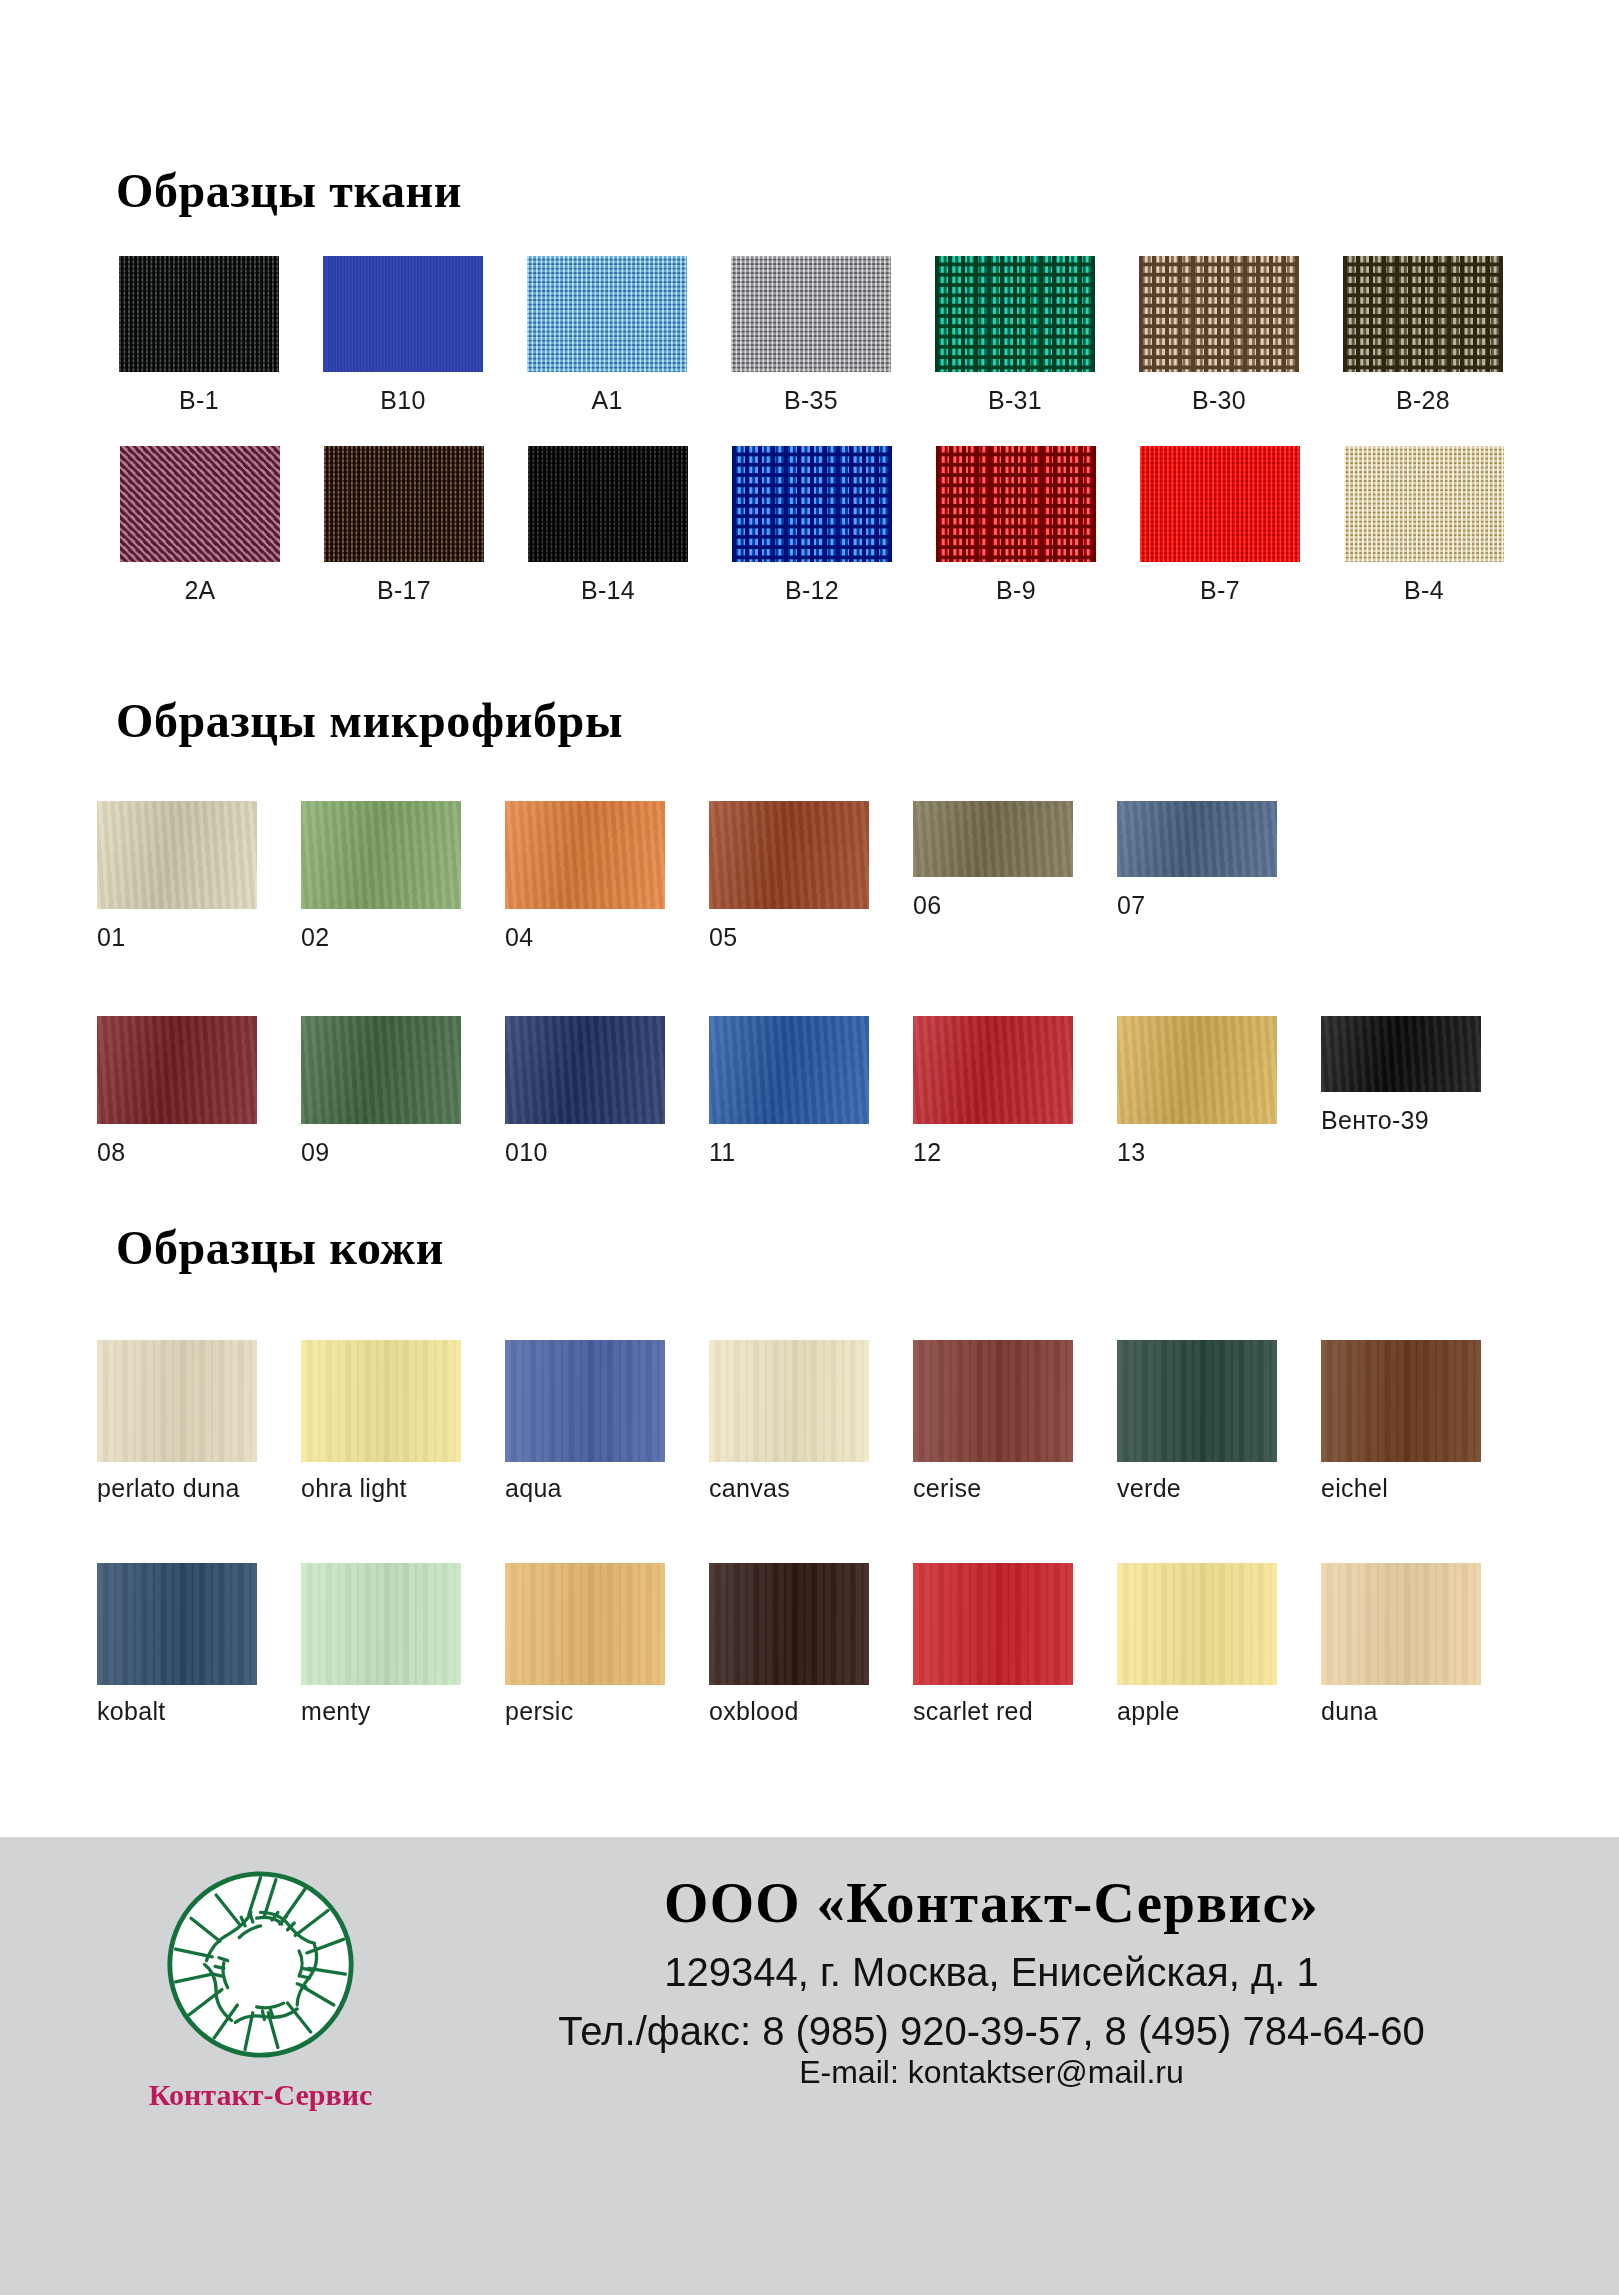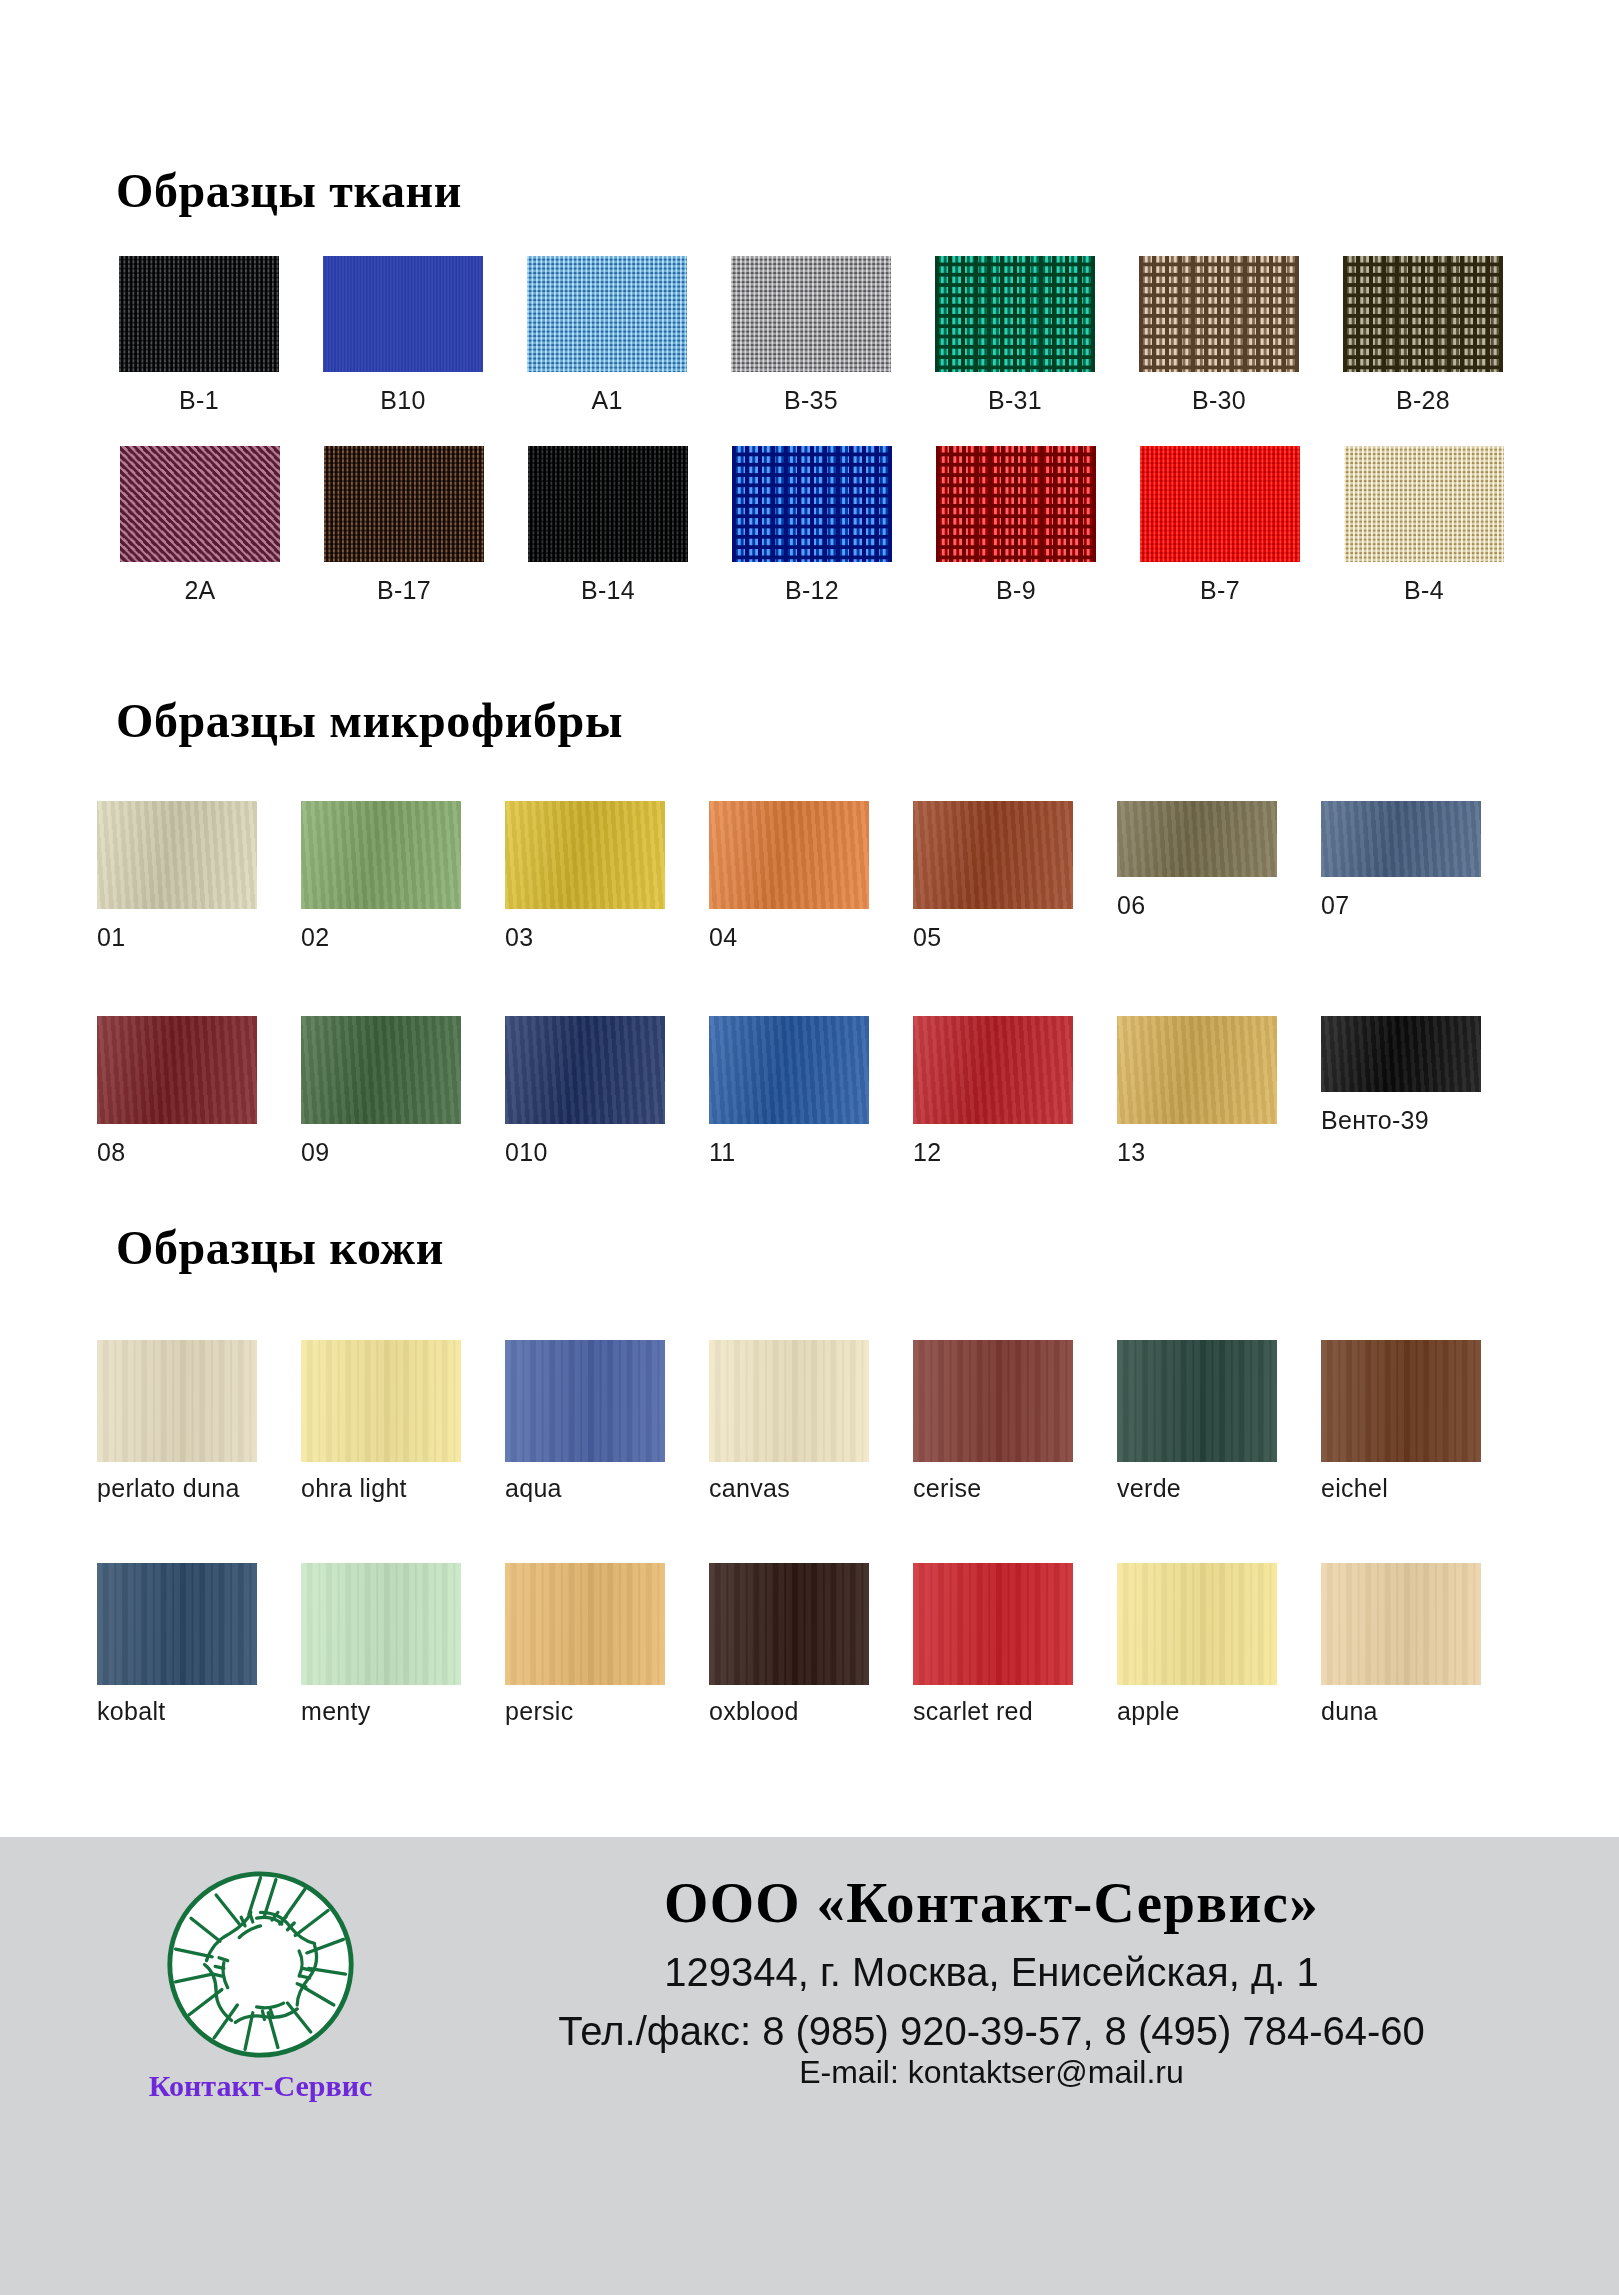--- a/index.html
+++ b/index.html
@@ -93,25 +93,25 @@
     width: 257px;
     display: flex;
     flex-direction: column;
     align-items: center;
   }
   .logo-mark {
     width: 193px;
     height: 193px;
   }
   .logo-text {
-    margin-top: 8px;
+    margin-top: 17px;
     font-family: "Liberation Serif", serif;
     font-weight: bold;
     font-size: 30px;
-    color: #6d28d9;
+    color: #be185d;
     white-space: nowrap;
   }
   .footer-text {
     position: absolute;
     left: 425px;
     top: 33px;
     width: 1133px;
     text-align: center;
   }
   .company-name {
@@ -209,24 +209,20 @@
   <div class="section-title" style="left:116px; top:697px;">Образцы микрофибры</div>
 
   <div class="swatch-row row-micro" id="micro-row-0" style="top:801px;">
       <div class="swatch-cell">
         <div class="swatch" style="background-color: rgb(222, 217, 185); background-image: linear-gradient(100deg, rgba(255, 255, 255, 0.14) 0%, rgba(0, 0, 0, 0.1) 45%, rgba(255, 255, 255, 0.1) 100%), repeating-linear-gradient(86deg, rgba(255, 255, 255, 0.07) 0px, rgba(255, 255, 255, 0.07) 3.9px, rgba(0, 0, 0, 0.06) 3.9px, rgba(0, 0, 0, 0.06) 8.4px); background-size: 100% 100%, 16.7px 100%;"></div>
         <div class="swatch-label">01</div>
       </div>
       <div class="swatch-cell">
         <div class="swatch" style="background-color: rgb(133, 173, 106); background-image: linear-gradient(100deg, rgba(255, 255, 255, 0.14) 0%, rgba(0, 0, 0, 0.1) 45%, rgba(255, 255, 255, 0.1) 100%), repeating-linear-gradient(86deg, rgba(255, 255, 255, 0.07) 0px, rgba(255, 255, 255, 0.07) 3.9px, rgba(0, 0, 0, 0.06) 3.9px, rgba(0, 0, 0, 0.06) 8.4px); background-size: 100% 100%, 16.7px 100%;"></div>
         <div class="swatch-label">02</div>
-      </div>
-      <div class="swatch-cell">
-        <div class="swatch" style="background-color: rgb(224, 194, 47); background-image: linear-gradient(100deg, rgba(255, 255, 255, 0.14) 0%, rgba(0, 0, 0, 0.1) 45%, rgba(255, 255, 255, 0.1) 100%), repeating-linear-gradient(86deg, rgba(255, 255, 255, 0.07) 0px, rgba(255, 255, 255, 0.07) 3.9px, rgba(0, 0, 0, 0.06) 3.9px, rgba(0, 0, 0, 0.06) 8.4px); background-size: 100% 100%, 16.7px 100%;"></div>
-        <div class="swatch-label">03</div>
       </div>
       <div class="swatch-cell">
         <div class="swatch" style="background-color: rgb(232, 129, 60); background-image: linear-gradient(100deg, rgba(255, 255, 255, 0.14) 0%, rgba(0, 0, 0, 0.1) 45%, rgba(255, 255, 255, 0.1) 100%), repeating-linear-gradient(86deg, rgba(255, 255, 255, 0.07) 0px, rgba(255, 255, 255, 0.07) 3.9px, rgba(0, 0, 0, 0.06) 3.9px, rgba(0, 0, 0, 0.06) 8.4px); background-size: 100% 100%, 16.7px 100%;"></div>
         <div class="swatch-label">04</div>
       </div>
       <div class="swatch-cell">
         <div class="swatch" style="background-color: rgb(156, 67, 34); background-image: linear-gradient(100deg, rgba(255, 255, 255, 0.14) 0%, rgba(0, 0, 0, 0.1) 45%, rgba(255, 255, 255, 0.1) 100%), repeating-linear-gradient(86deg, rgba(255, 255, 255, 0.07) 0px, rgba(255, 255, 255, 0.07) 3.9px, rgba(0, 0, 0, 0.06) 3.9px, rgba(0, 0, 0, 0.06) 8.4px); background-size: 100% 100%, 16.7px 100%;"></div>
         <div class="swatch-label">05</div>
       </div>
       <div class="swatch-cell">

